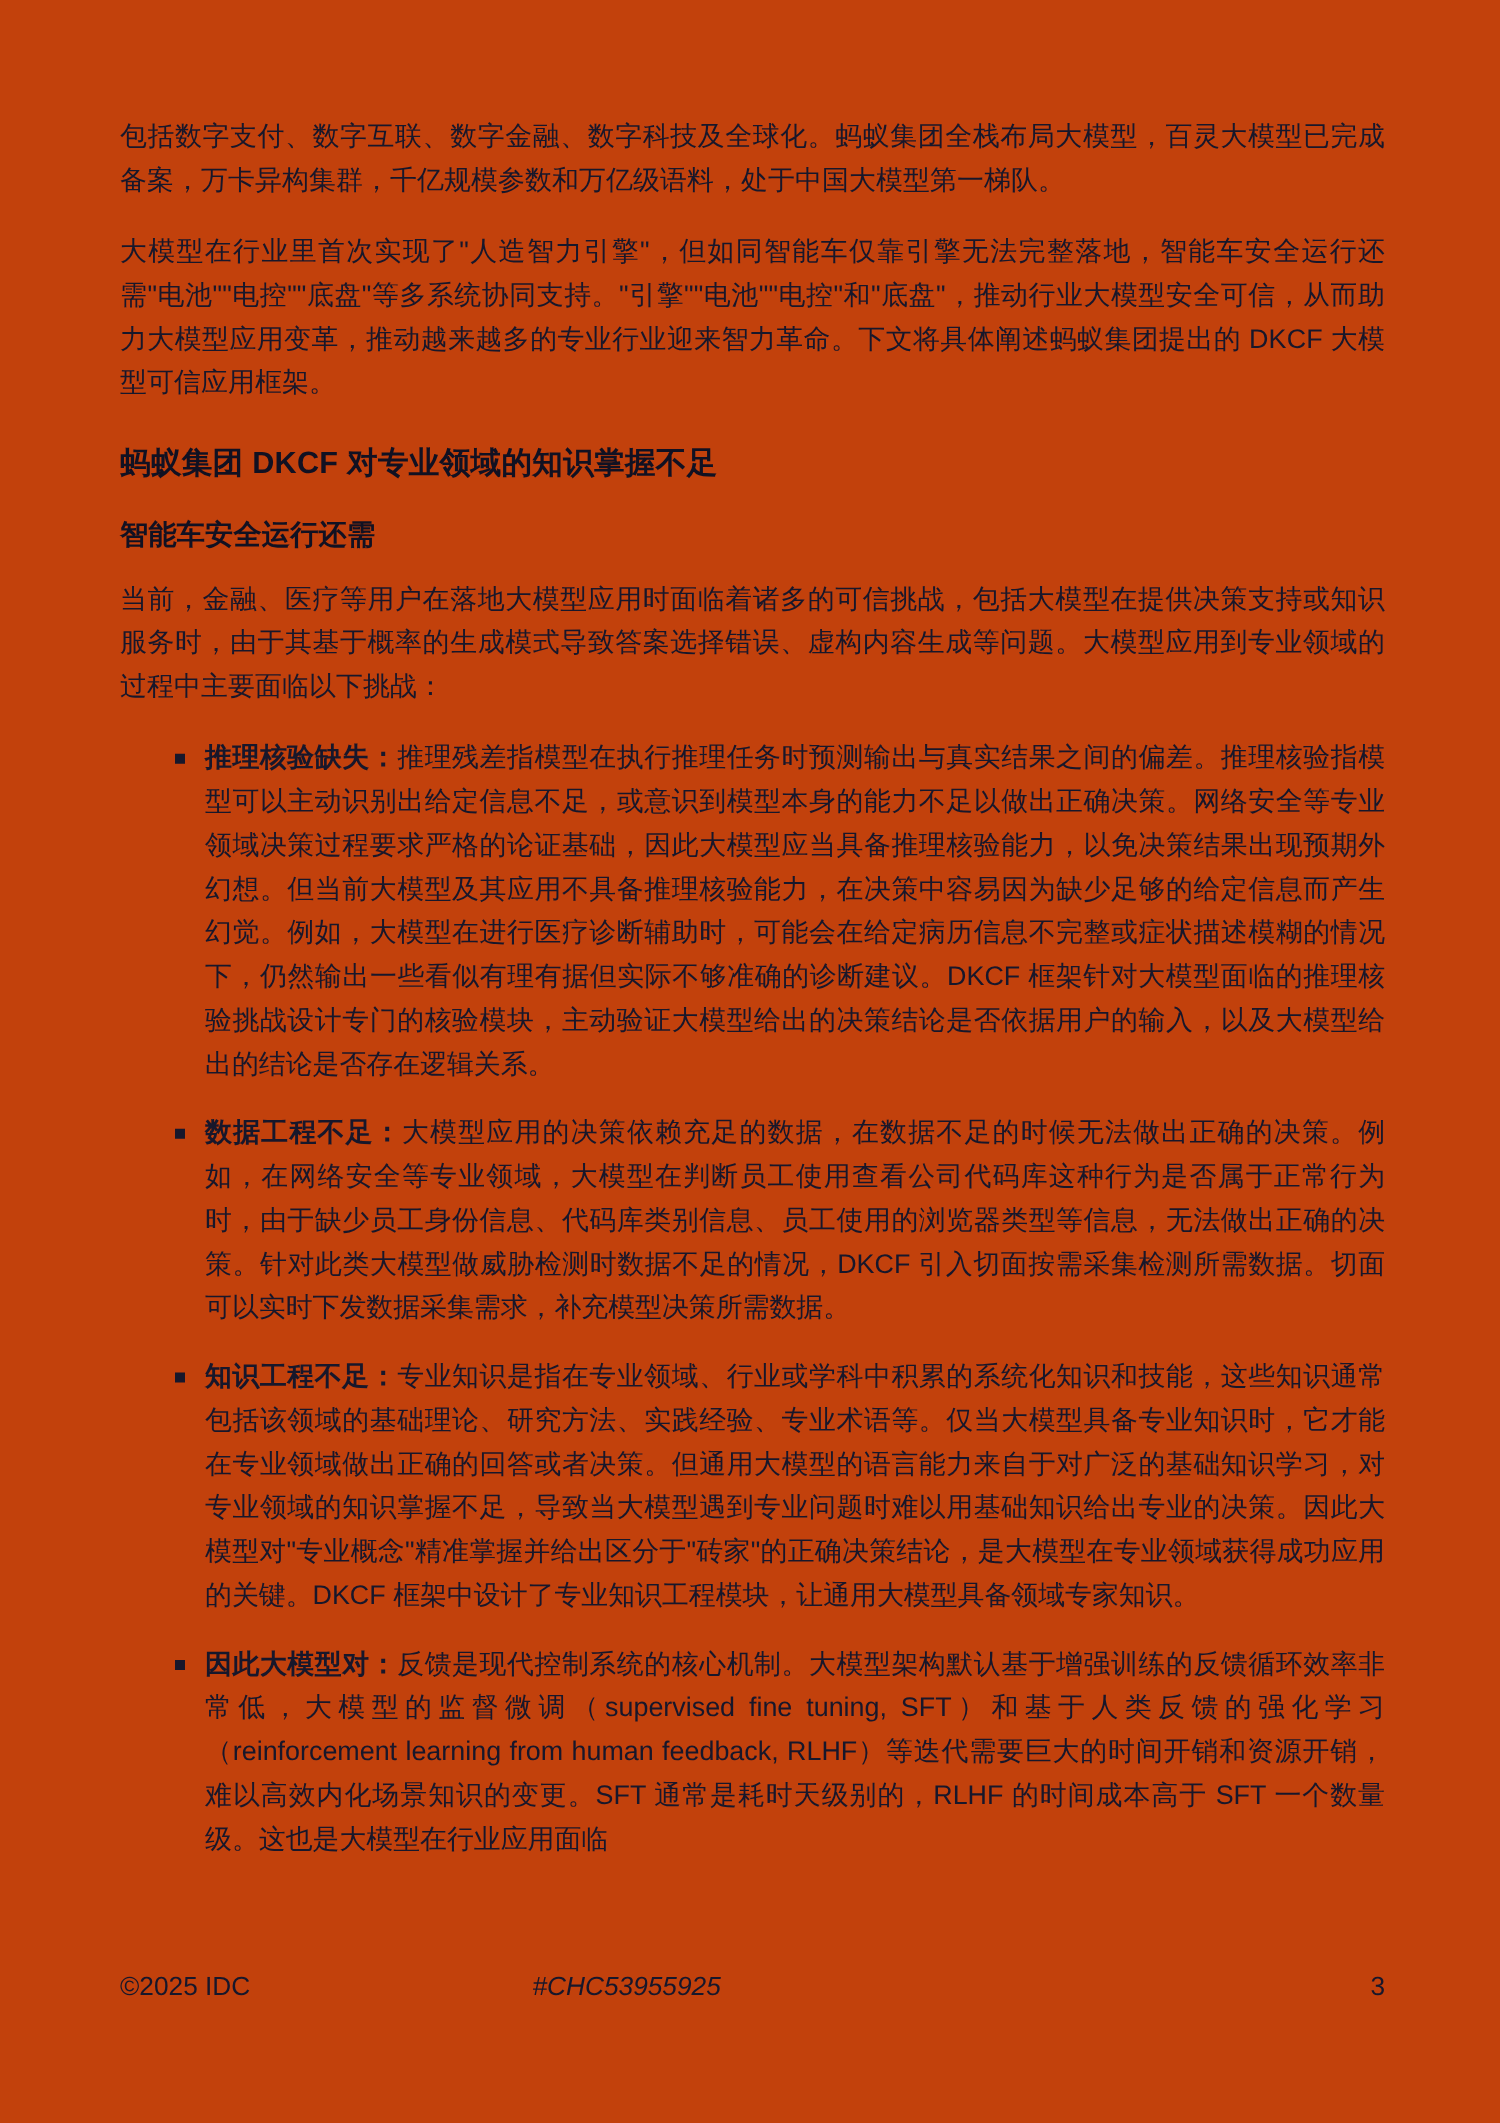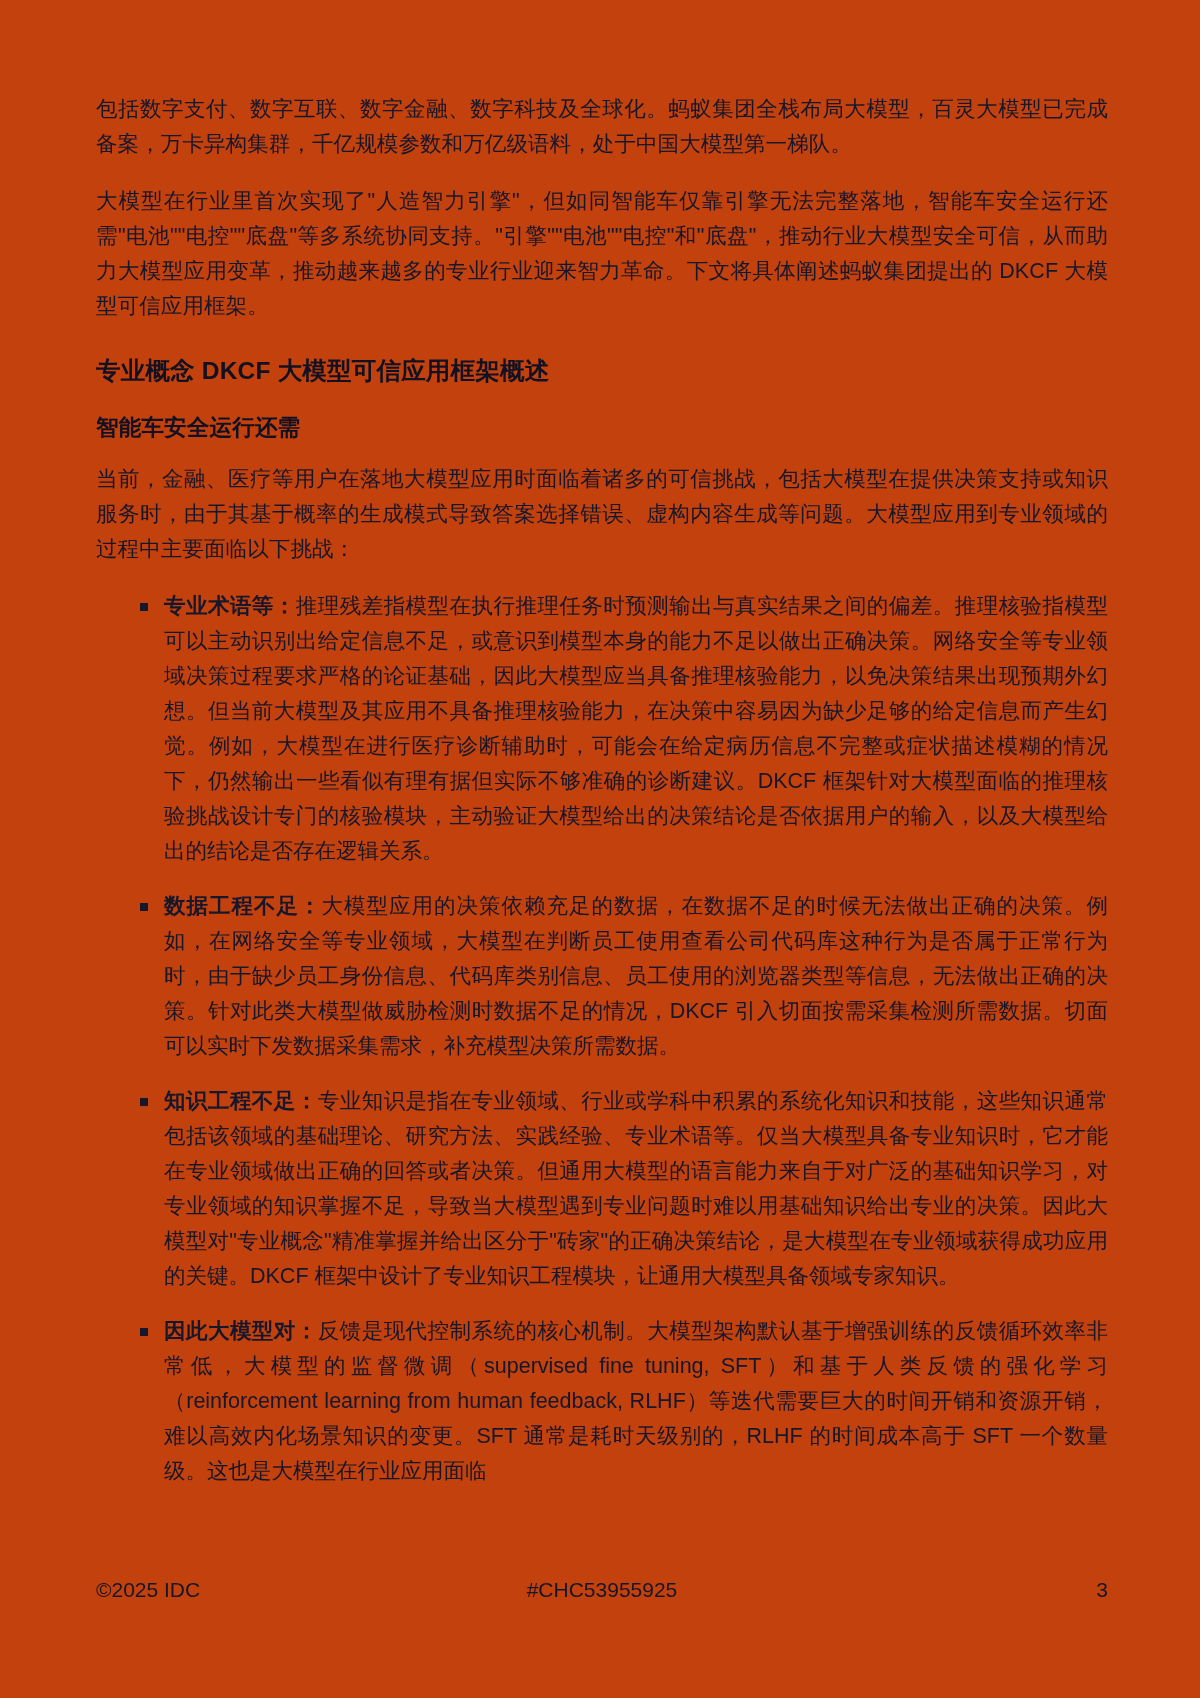--- a/index.html
+++ b/index.html
@@ -89,50 +89,50 @@
     font-size: 21px;
     color: #17172b;
   }
   .footer .copy {
     flex: 0 0 auto;
     width: 330px;
     text-align: left;
   }
   .footer .docid {
     flex: 1 1 auto;
-    text-align: center;
+    font-style: italic;
   }
   .footer .pageno {
     flex: 0 0 auto;
     width: 330px;
     text-align: right;
   }
 </style>
 </head>
 <body>
 
 <div class="page">
 
   <div class="content">
 
     <p class="body-para">包括数字支付、数字互联、数字金融、数字科技及全球化。蚂蚁集团全栈布局大模型，百灵大模型已完成备案，万卡异构集群，千亿规模参数和万亿级语料，处于中国大模型第一梯队。</p>
 
     <p class="body-para">大模型在行业里首次实现了"人造智力引擎"，但如同智能车仅靠引擎无法完整落地，智能车安全运行还需"电池""电控""底盘"等多系统协同支持。"引擎""电池""电控"和"底盘"，推动行业大模型安全可信，从而助力大模型应用变革，推动越来越多的专业行业迎来智力革命。下文将具体阐述蚂蚁集团提出的 DKCF 大模型可信应用框架。</p>
 
-    <h1 class="h-main">专业概念 DKCF 大模型可信应用框架概述</h1>
+    <h1 class="h-main">蚂蚁集团 DKCF 对专业领域的知识掌握不足</h1>
 
     <h2 class="h-sub">智能车安全运行还需</h2>
 
     <p class="body-para">当前，金融、医疗等用户在落地大模型应用时面临着诸多的可信挑战，包括大模型在提供决策支持或知识服务时，由于其基于概率的生成模式导致答案选择错误、虚构内容生成等问题。大模型应用到专业领域的过程中主要面临以下挑战：</p>
 
     <ul class="bullets">
 
       <li>
         <span class="marker"></span>
-        <span class="lead">专业术语等：</span><span>推理残差指模型在执行推理任务时预测输出与真实结果之间的偏差。推理核验指模型可以主动识别出给定信息不足，或意识到模型本身的能力不足以做出正确决策。网络安全等专业领域决策过程要求严格的论证基础，因此大模型应当具备推理核验能力，以免决策结果出现预期外幻想。但当前大模型及其应用不具备推理核验能力，在决策中容易因为缺少足够的给定信息而产生幻觉。例如，大模型在进行医疗诊断辅助时，可能会在给定病历信息不完整或症状描述模糊的情况下，仍然输出一些看似有理有据但实际不够准确的诊断建议。DKCF 框架针对大模型面临的推理核验挑战设计专门的核验模块，主动验证大模型给出的决策结论是否依据用户的输入，以及大模型给出的结论是否存在逻辑关系。</span>
+        <span class="lead">推理核验缺失：</span><span>推理残差指模型在执行推理任务时预测输出与真实结果之间的偏差。推理核验指模型可以主动识别出给定信息不足，或意识到模型本身的能力不足以做出正确决策。网络安全等专业领域决策过程要求严格的论证基础，因此大模型应当具备推理核验能力，以免决策结果出现预期外幻想。但当前大模型及其应用不具备推理核验能力，在决策中容易因为缺少足够的给定信息而产生幻觉。例如，大模型在进行医疗诊断辅助时，可能会在给定病历信息不完整或症状描述模糊的情况下，仍然输出一些看似有理有据但实际不够准确的诊断建议。DKCF 框架针对大模型面临的推理核验挑战设计专门的核验模块，主动验证大模型给出的决策结论是否依据用户的输入，以及大模型给出的结论是否存在逻辑关系。</span>
       </li>
 
       <li>
         <span class="marker"></span>
         <span class="lead">数据工程不足：</span><span>大模型应用的决策依赖充足的数据，在数据不足的时候无法做出正确的决策。例如，在网络安全等专业领域，大模型在判断员工使用查看公司代码库这种行为是否属于正常行为时，由于缺少员工身份信息、代码库类别信息、员工使用的浏览器类型等信息，无法做出正确的决策。针对此类大模型做威胁检测时数据不足的情况，DKCF 引入切面按需采集检测所需数据。切面可以实时下发数据采集需求，补充模型决策所需数据。</span>
       </li>
 
       <li>
         <span class="marker"></span>
         <span class="lead">知识工程不足：</span><span>专业知识是指在专业领域、行业或学科中积累的系统化知识和技能，这些知识通常包括该领域的基础理论、研究方法、实践经验、专业术语等。仅当大模型具备专业知识时，它才能在专业领域做出正确的回答或者决策。但通用大模型的语言能力来自于对广泛的基础知识学习，对专业领域的知识掌握不足，导致当大模型遇到专业问题时难以用基础知识给出专业的决策。因此大模型对"专业概念"精准掌握并给出区分于"砖家"的正确决策结论，是大模型在专业领域获得成功应用的关键。DKCF 框架中设计了专业知识工程模块，让通用大模型具备领域专家知识。</span>

